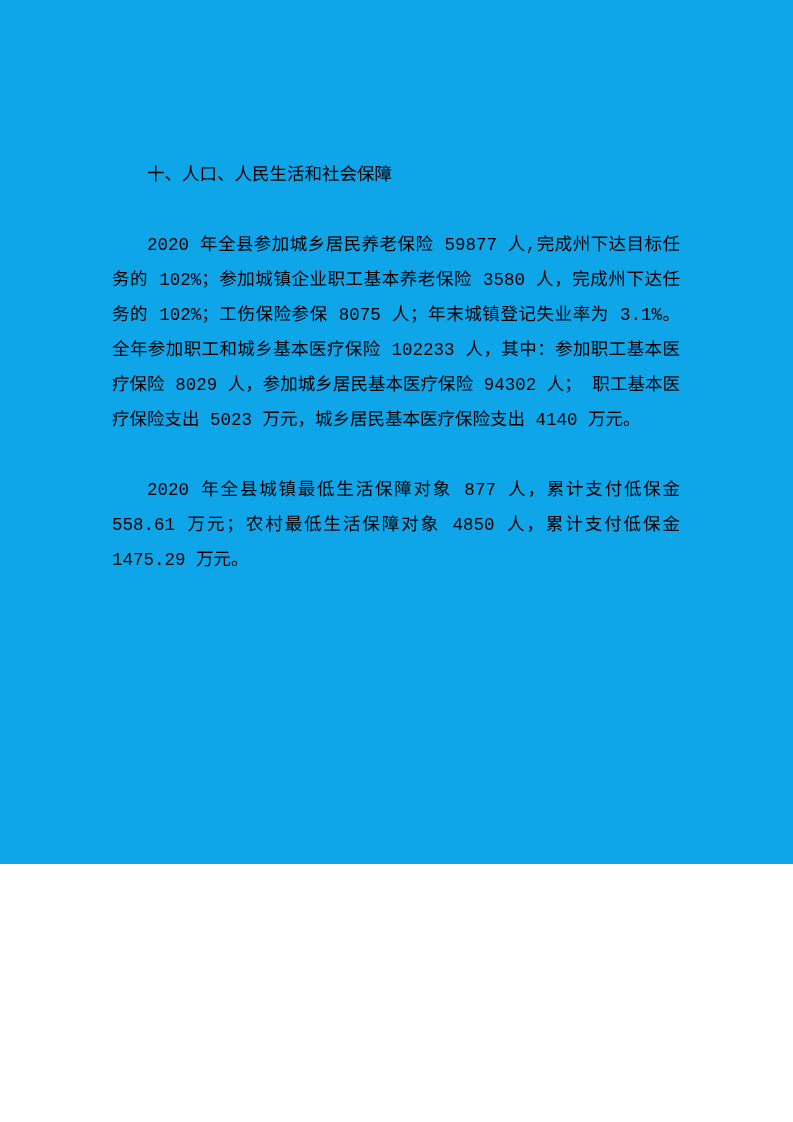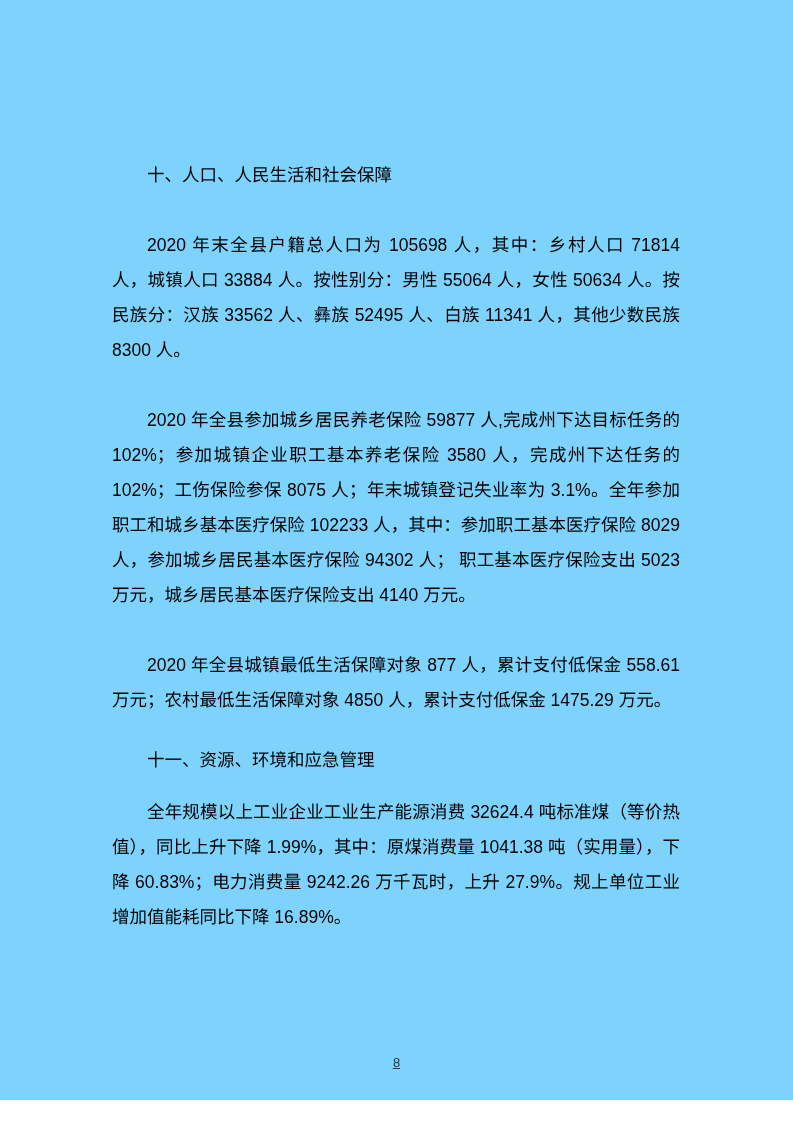--- a/index.html
+++ b/index.html
@@ -3,24 +3,24 @@
 <meta charset="utf-8">
 <style>
   html, body {
     margin: 0;
     padding: 0;
     background: #ffffff;
   }
   .page {
     position: relative;
     width: 793px;
-    height: 1100px;
-    background: #7dd3fc;
+    height: 864px;
+    background: #0ea5e9;
     color: #000000;
-    font-family: Liberation Sans, sans-serif;
+    font-family: Liberation Mono, monospace;
     overflow: hidden;
   }
   .content {
     position: absolute;
     left: 112px;
     top: 158px;
     width: 568px;
     font-size: 17.5px;
     line-height: 35px;
     text-align: justify;
@@ -35,21 +35,21 @@
   }
   .section:nth-of-type(2) .section-heading {
     margin-bottom: 17px;
   }
   .paragraph {
     margin: 0 0 35px 0;
     padding: 0;
     text-indent: 2em;
   }
   .section:nth-of-type(1) .paragraph:last-child {
-    margin-bottom: 25px;
+    margin-bottom: 38px;
   }
   .page-number {
     position: absolute;
     left: 0;
     right: 0;
     top: 1054px;
     text-align: center;
     font-size: 13px;
     line-height: 18px;
     color: #333333;
@@ -59,28 +59,23 @@
   }
 </style>
 </head>
 <body>
 
 <div class="page">
   <div class="content">
 
     <div class="section">
       <h2 class="section-heading">十、人口、人民生活和社会保障</h2>
-      <p class="paragraph">2020 年末全县户籍总人口为 105698 人，其中：乡村人口 71814 人，城镇人口 33884 人。按性别分：男性 55064 人，女性 50634 人。按民族分：汉族 33562 人、彝族 52495 人、白族 11341 人，其他少数民族 8300 人。</p>
       <p class="paragraph">2020 年全县参加城乡居民养老保险 59877 人,完成州下达目标任务的 102%；参加城镇企业职工基本养老保险 3580 人，完成州下达任务的 102%；工伤保险参保 8075 人；年末城镇登记失业率为 3.1%。全年参加职工和城乡基本医疗保险 102233 人，其中：参加职工基本医疗保险 8029 人，参加城乡居民基本医疗保险 94302 人； 职工基本医疗保险支出 5023 万元，城乡居民基本医疗保险支出 4140 万元。</p>
       <p class="paragraph">2020 年全县城镇最低生活保障对象 877 人，累计支付低保金 558.61 万元；农村最低生活保障对象 4850 人，累计支付低保金 1475.29 万元。</p>
     </div>
 
-    <div class="section">
-      <h2 class="section-heading">十一、资源、环境和应急管理</h2>
-      <p class="paragraph">全年规模以上工业企业工业生产能源消费 32624.4 吨标准煤（等价热值），同比上升下降 1.99%，其中：原煤消费量 1041.38 吨（实用量），下降 60.83%；电力消费量 9242.26 万千瓦时，上升 27.9%。规上单位工业增加值能耗同比下降 16.89%。</p>
-    </div>
 
   </div>
 
   <div class="page-number">
     <span>8</span>
   </div>
 </div>
 
 </body></html>

